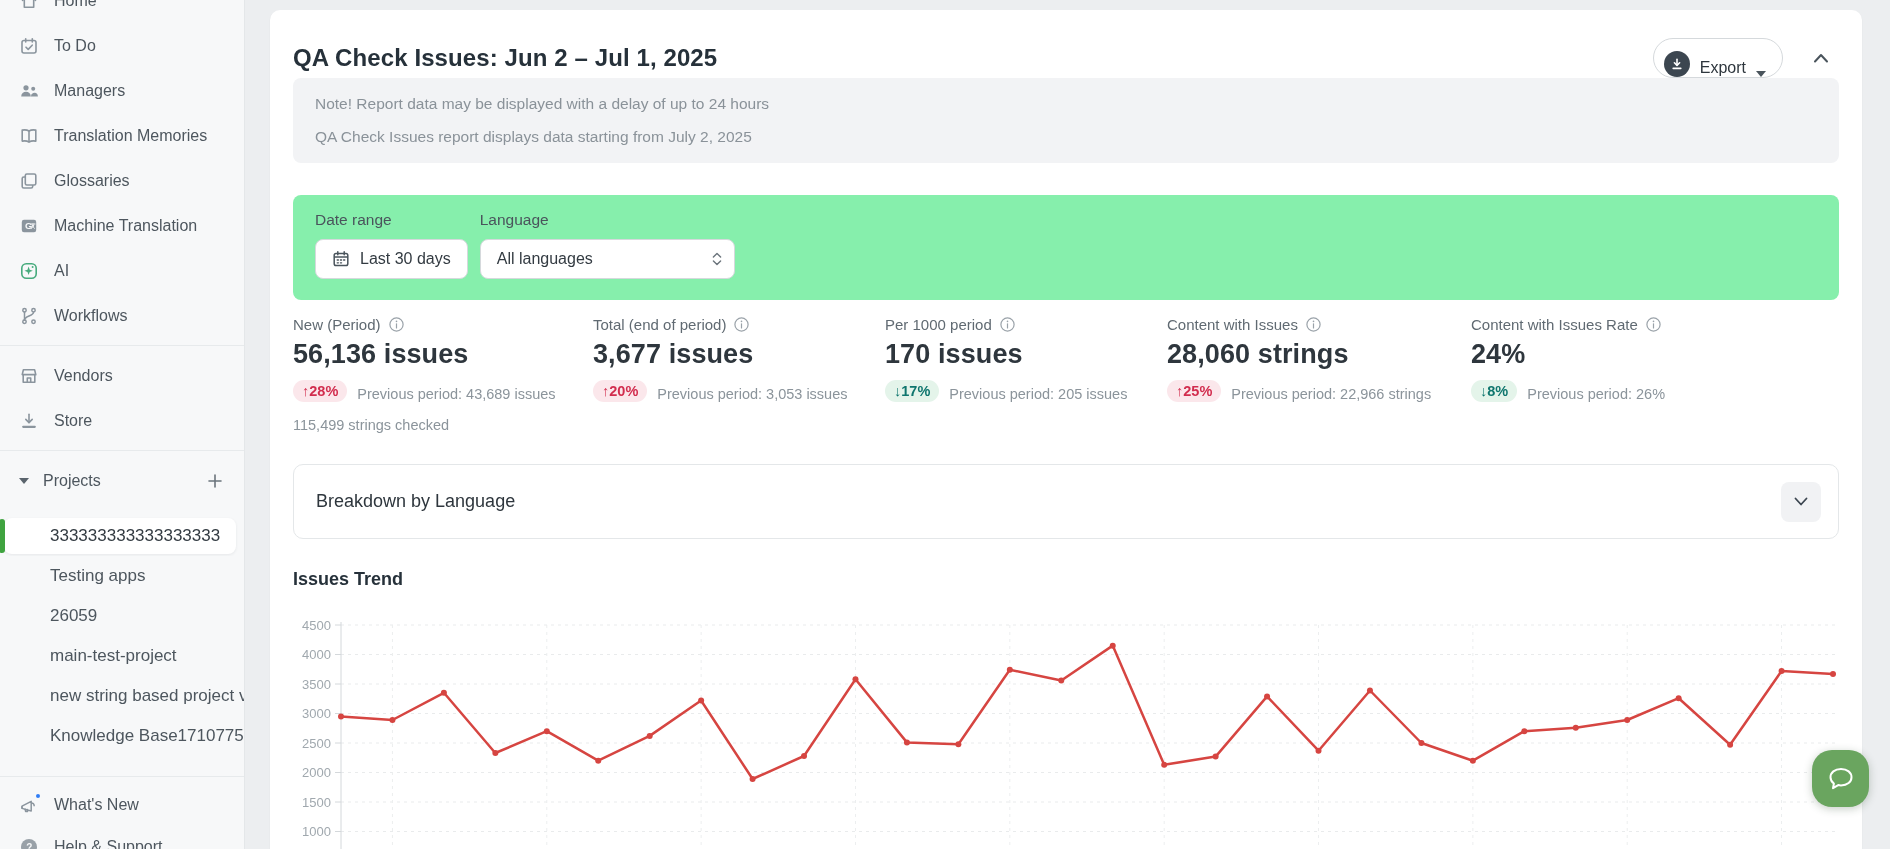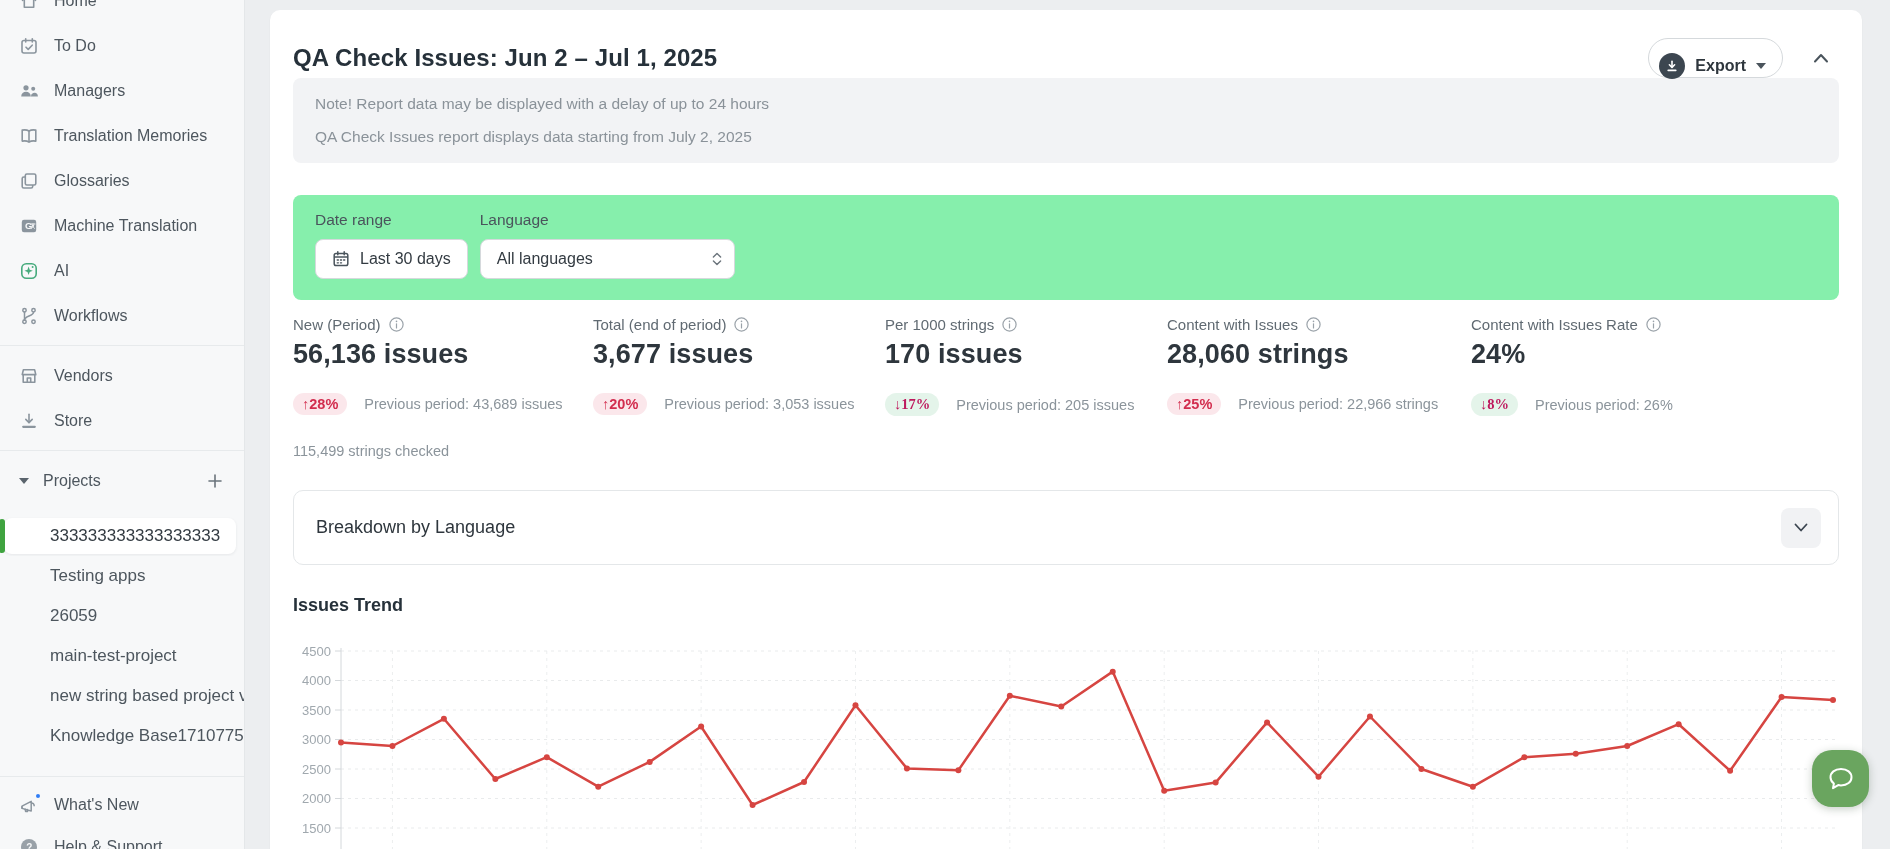--- a/index.html
+++ b/index.html
@@ -48,23 +48,23 @@
   
   .card {
     position:absolute; left:270px; top:10px; width:1592px; height:880px;
     background:#ffffff; border-radius:10px; box-shadow:0 1px 2px rgba(25,35,45,.05);
     padding:0 23px;
   }
   .card-head { display:flex; align-items:center; padding-top:28px; height:68px; }
   .page-title { font-size:24px; font-weight:700; color:#26313a; letter-spacing:.1px; }
   .head-actions { margin-left:auto; display:flex; align-items:center; gap:20px; }
   .export-btn {
-    display:flex; align-items:center; gap:10px; height:40px; padding:16px 16px 0 10px;
+    display:flex; align-items:flex-end; gap:10px; height:40px; padding:16px 16px 0 10px;
     border:1px solid #d5d9dc; border-radius:20px; background:#fff; cursor:pointer;
-    font-size:16px; color:#2e363d;font-weight:bold;
+    font-size:16px; color:#2e363d;
   }
   .export-circle { width:26px; height:26px; border-radius:50%; background:#3c4650; display:flex; align-items:center; justify-content:center; }
   .collapse-btn { width:36px; height:36px; display:flex; align-items:center; justify-content:center; cursor:pointer; border-radius:8px; }
 
   .note-box { margin-top:0; background:#f2f3f5; border-radius:8px; padding:17px 22px; }
   .note-line { font-size:15.5px; color:#8a9299; }
   .note-line + .note-line { margin-top:15px; }
 
   .filter-box { margin-top:32px; background:#86efac; border-radius:8px; padding:16px 22px 21px; display:flex; gap:12px; }
   .filter-field .f-label { font-size:15.5px; color:#4a545c; margin-bottom:10px; }
@@ -79,26 +79,26 @@
     font-size:16px; color:#333b42;
   }
   .lang-select .sel-label { flex:1; }
 
   .stats { display:flex; margin-top:16px; }
   .stat-col { }
   .stat-col:nth-child(1){ width:300px; } .stat-col:nth-child(2){ width:292px; }
   .stat-col:nth-child(3){ width:282px; } .stat-col:nth-child(4){ width:304px; }
   .stat-label-row { display:flex; align-items:center; gap:8px; font-size:15px; color:#606a72; }
   .stat-value { font-size:27px; font-weight:700; color:#2e363d; margin-top:6px; letter-spacing:.1px; }
-  .stat-badge-row { display:flex; align-items:center; gap:17px; margin-top:23px; }
+  .stat-badge-row { display:flex; align-items:flex-end; gap:10px; margin-top:10px; }
   .badge { font-size:14.5px; font-weight:700; border-radius:13px; padding:3px 9px; white-space:nowrap; }
   .badge.up { color:#d22d4e; background:#fbe7eb; }
-  .badge.down { color:#be185d; background:#e4f4ea;font-family:Liberation Serif, serif; }
+  .badge.down { color:#0f766e; background:#e4f4ea; }
   .prev { font-size:14.5px; color:#8b949b; }
-  .stat-extra { margin-top:28px; font-size:14.5px; color:#8b949b; }
+  .stat-extra { margin-top:15px; font-size:14.5px; color:#8b949b; }
 
   .breakdown {
     margin-top:31px; height:75px; border:1px solid #e4e7e9; border-radius:10px;
     display:flex; align-items:center; padding:0 17px 0 22px;
   }
   .breakdown-title { font-size:18px; color:#2e363d; font-weight:500; }
   .chev-btn { margin-left:auto; width:40px; height:40px; background:#f1f2f4; border-radius:8px; display:flex; align-items:center; justify-content:center; cursor:pointer; }
 
   .trend-title { margin-top:30px; font-size:18px; font-weight:700; color:#26313a; }
   .chart-wrap { margin-top:25px; }
@@ -384,21 +384,21 @@
       </div>
       <div class="stat-value">3,677 issues</div>
       <div class="stat-badge-row">
         <span class="badge up">↑20%</span>
         <span class="prev">Previous period: 3,053 issues</span>
       </div>
     </div>
 
     <div class="stat-col">
       <div class="stat-label-row">
-        <span>Per 1000 strings</span>
+        <span>Per 1000 period</span>
         <svg width="15" height="15" viewBox="0 0 15 15" fill="none" stroke="#9aa2a9" stroke-width="1.2">
             <circle cx="7.5" cy="7.5" r="6.6"></circle>
             <path d="M7.5 6.8 V11" stroke-linecap="round"></path>
             <circle cx="7.5" cy="4.4" r="0.8" fill="#9aa2a9" stroke="none"></circle>
           </svg>
       </div>
       <div class="stat-value">170 issues</div>
       <div class="stat-badge-row">
         <span class="badge down">↓17%</span>
         <span class="prev">Previous period: 205 issues</span>

